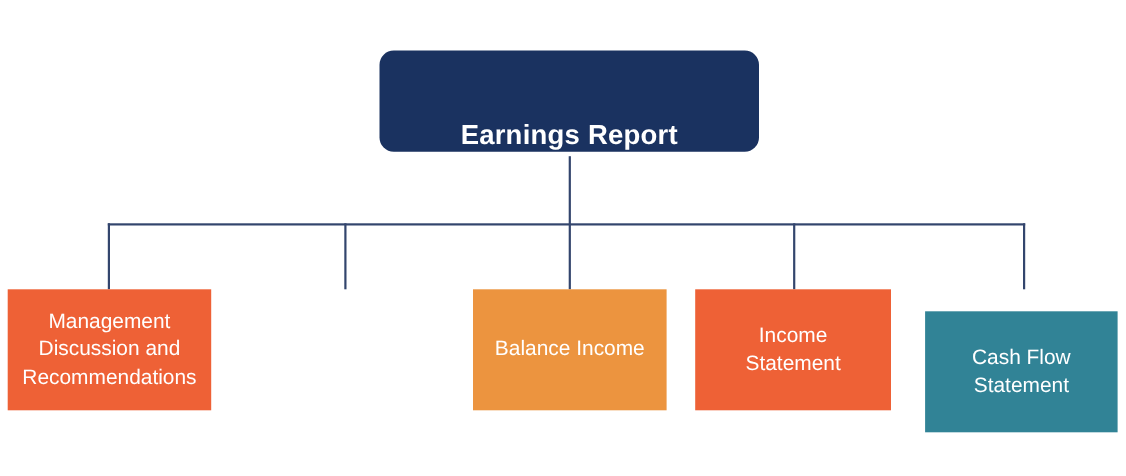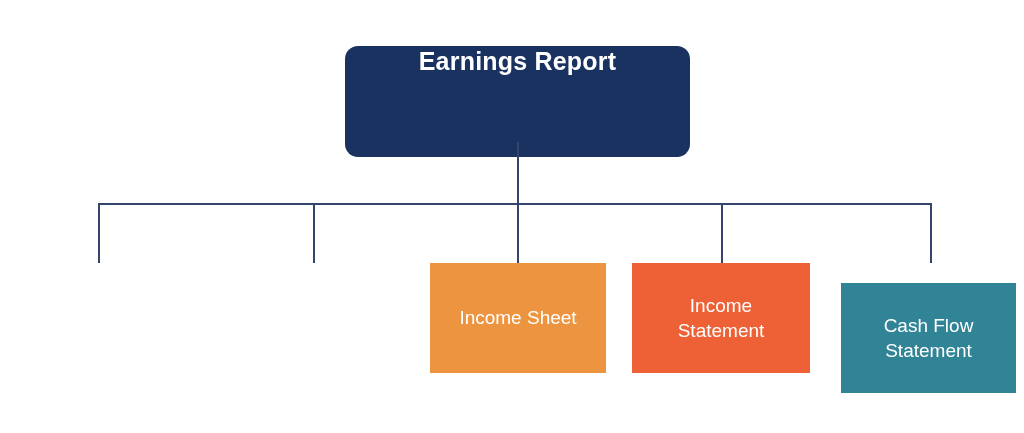--- a/index.html
+++ b/index.html
@@ -19,25 +19,25 @@
     height: 433px;
     background: #ffffff;
   }
 
   
   .root-node {
     position: absolute;
     left: 345px;
     top: 46px;
     width: 345px;
-    height: 111px;
+    height: 92px;
     background: #1a3260;
     border-radius: 13px;
     display: flex;
-    align-items: flex-start;
+    align-items: flex-end;
     justify-content: center;
     box-sizing: border-box;
   }
   .root-label {
     color: #ffffff;
     font-size: 25px;
     font-weight: bold;
     letter-spacing: 0.2px;
     text-align: center;
     line-height: 1.2;
@@ -95,24 +95,29 @@
   <div class="conn conn-h" style="left:98px; top:203px; width:834px;"></div>
 
   <div class="conn conn-v" style="left:98px; top:203px; height:60px;"></div>
 
   <div class="conn conn-v" style="left:313px; top:203px; height:60px;"></div>
 
   <div class="conn conn-v" style="left:721px; top:203px; height:60px;"></div>
 
   <div class="conn conn-v" style="left:930px; top:203px; height:60px;"></div>
 
+  <div class="leaf-node leaf-1" style="background:#ee6136;">
+    <span class="leaf-label">Management
+Discussion and
+Recommendations</span>
+  </div>
 
 
   <div class="leaf-node leaf-3" style="background:#ec943f;">
-    <span class="leaf-label">Income Sheet</span>
+    <span class="leaf-label">Balance Income</span>
   </div>
 
   <div class="leaf-node leaf-4" style="background:#ee6136;">
     <span class="leaf-label">Income
 Statement</span>
   </div>
 
   <div class="leaf-node leaf-5" style="background:#318396;margin-top:20px;">
     <span class="leaf-label">Cash Flow
 Statement</span>

